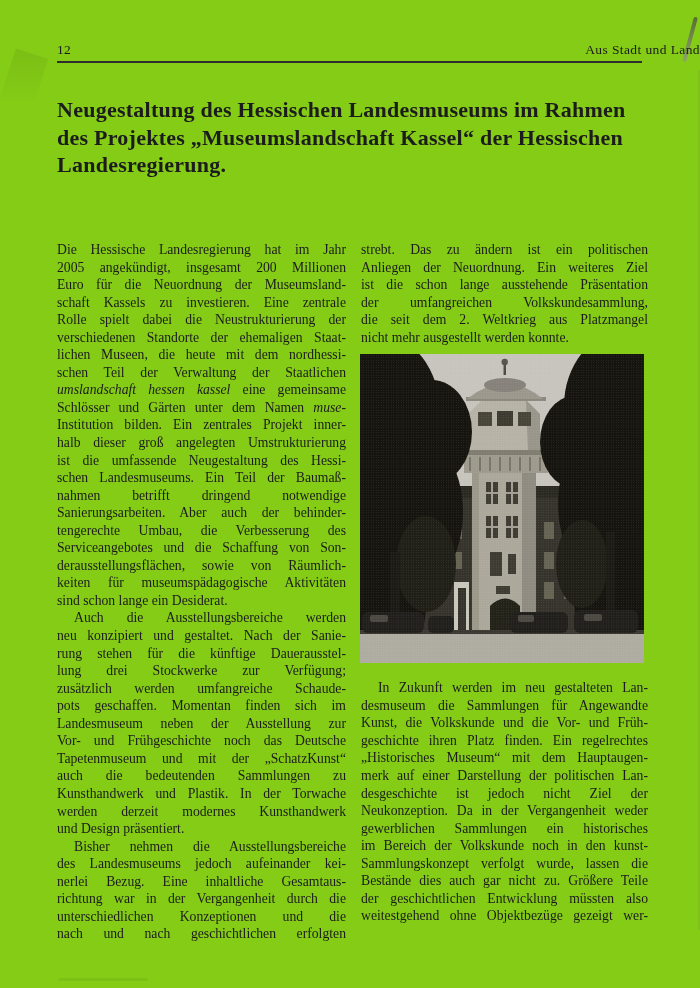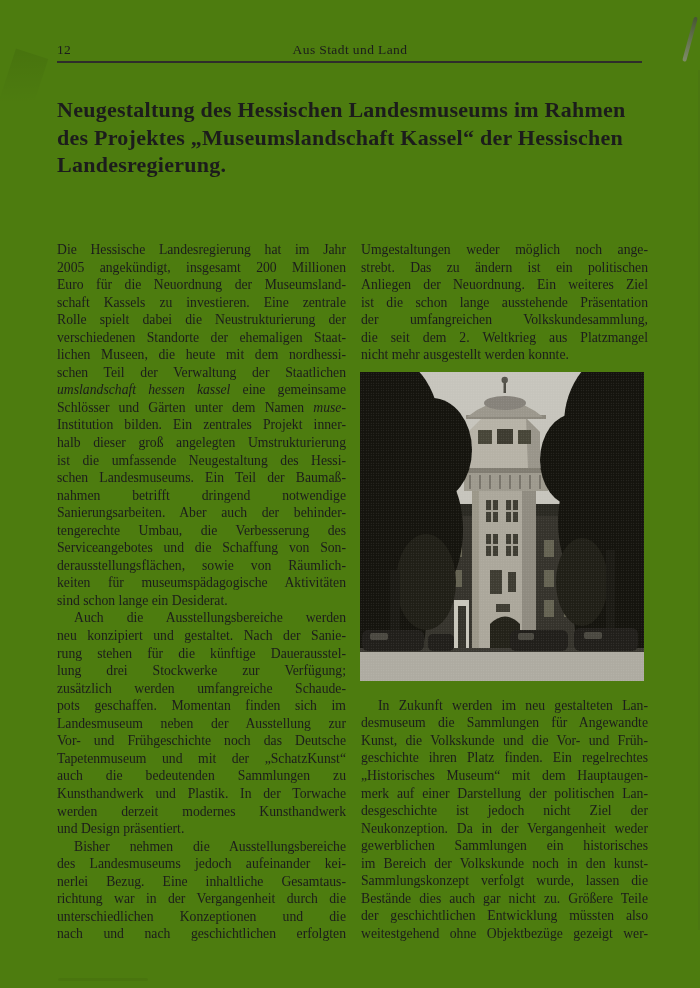--- a/index.html
+++ b/index.html
@@ -4,33 +4,33 @@
 <style>
   html, body {
     margin: 0; padding: 0;
     width: 700px; height: 988px;
     overflow: hidden;
     background: #fcfcfb;
   }
   .page {
     position: relative;
     width: 700px; height: 988px;
-    background: #4d7c0f;
+    background: #84cc16;
     font-family: "Liberation Serif", "DejaVu Serif", serif;
     color: #1c1c1c;
     overflow: hidden;
   }
   
   .pagenum {
     position: absolute; left: 57px; top: 42px;
     font-size: 13.5px; letter-spacing: .3px;
   }
   .section-header {
     position: absolute; left: 0; top: 42px; width: 700px;
-    text-align: center; font-size: 13.5px; letter-spacing: .4px;
+    text-align: right; font-size: 13.5px; letter-spacing: .4px;
   }
   .rule {
     position: absolute; left: 57px; top: 61px;
     width: 585px; height: 2px; background: #2e2d2b;
   }
   
   .title {
     position: absolute; left: 57px; top: 96px; width: 592px;
     font-size: 22px; line-height: 27.6px; letter-spacing: .25px; font-weight: bold;
   }
@@ -149,21 +149,20 @@
         <div class="line">nerlei Bezug. Eine inhaltliche Gesamtaus-</div>
         <div class="line">richtung war in der Vergangenheit durch die</div>
         <div class="line">unterschiedlichen Konzeptionen und die</div>
         <div class="line">nach und nach geschichtlichen erfolgten</div>
       </div>
     </div>
 
   <div class="col col-right">
     <div>
         <div class="para">
-          <div class="line">Umgestaltungen weder möglich noch ange-</div>
           <div class="line">strebt. Das zu ändern ist ein politischen</div>
           <div class="line">Anliegen der Neuordnung. Ein weiteres Ziel</div>
           <div class="line">ist die schon lange ausstehende Präsentation</div>
           <div class="line">der umfangreichen Volkskundesammlung,</div>
           <div class="line">die seit dem 2. Weltkrieg aus Platzmangel</div>
           <div class="line last">nicht mehr ausgestellt werden konnte.</div>
         </div>
       </div>
 
     <div class="photo" role="img" aria-label="Schwarzweiß-Foto: Turm des Hessischen Landesmuseums Kassel zwischen Bäumen, davor parkende Autos">

